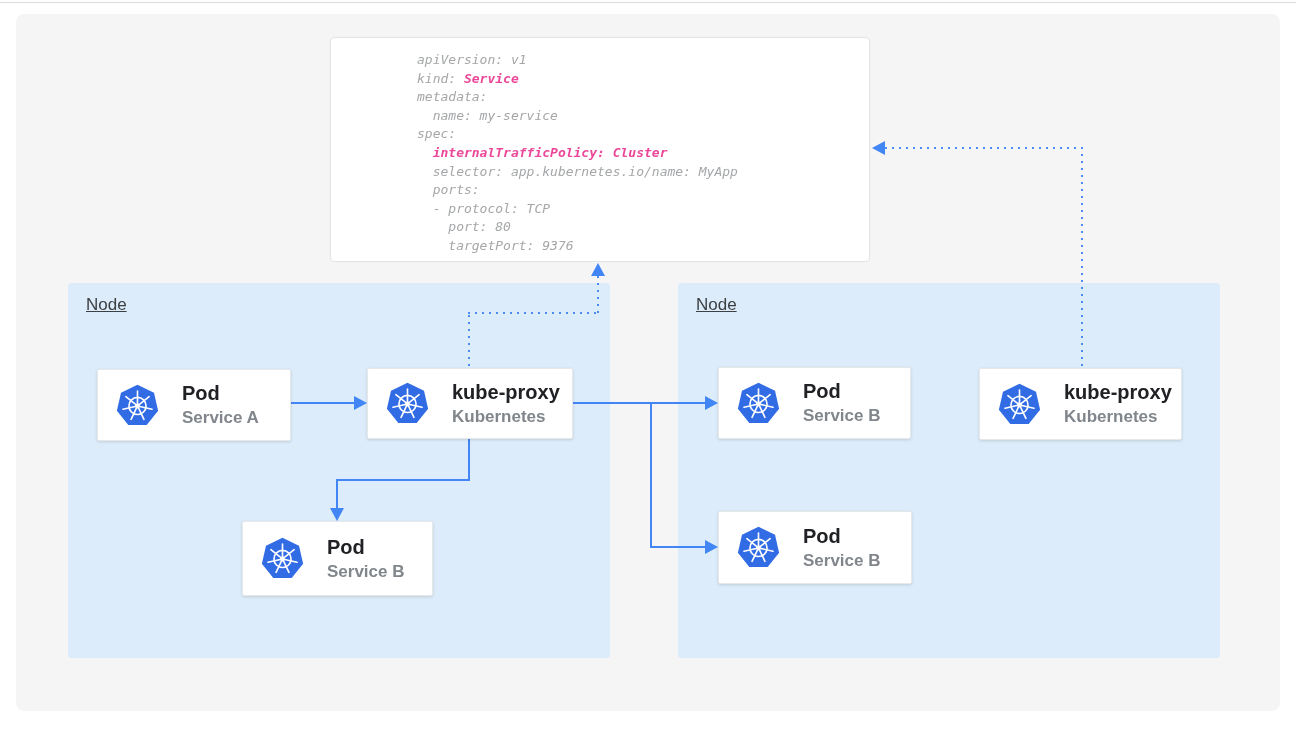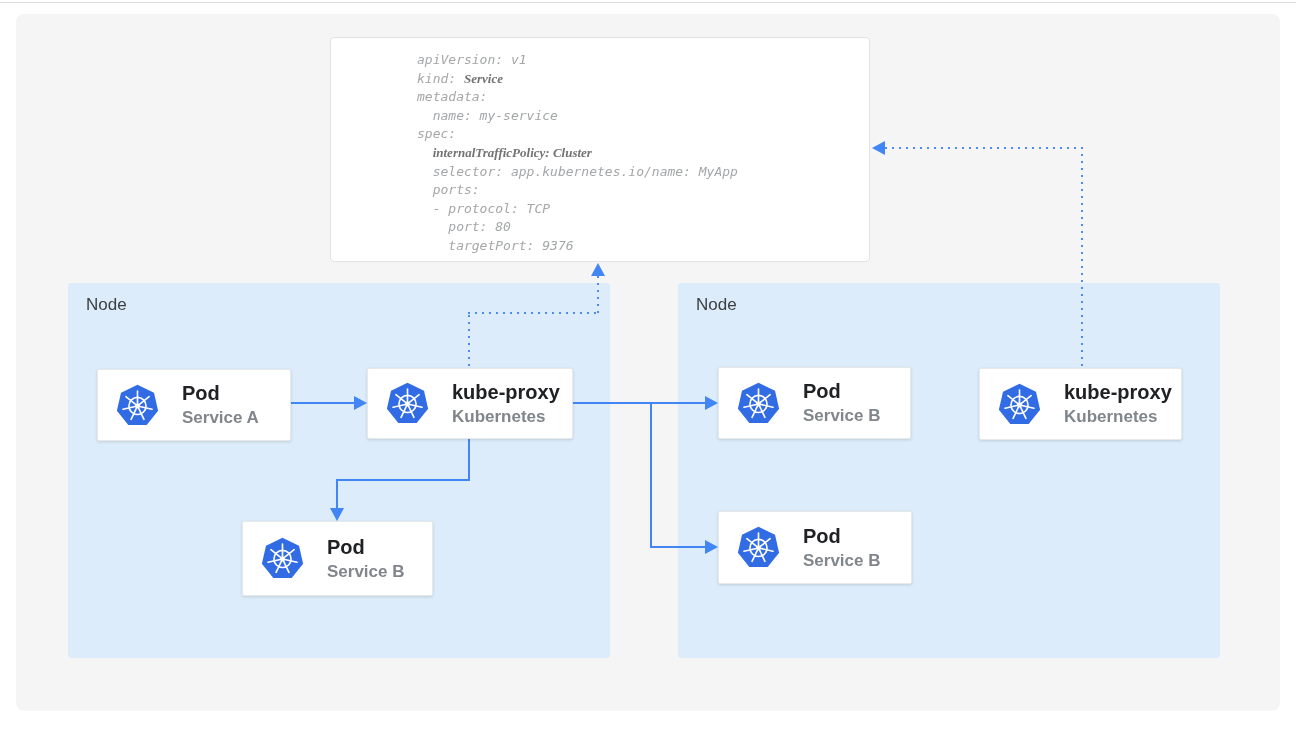--- a/index.html
+++ b/index.html
@@ -6,27 +6,27 @@
   .stage{position:relative;width:1296px;height:729px;background:#ffffff;overflow:hidden;
          font-family:"Liberation Sans", sans-serif;}
   .topline{position:absolute;left:0;top:2px;width:1296px;height:1px;background:#dadce0;}
   .canvas{position:absolute;left:16px;top:14px;width:1264px;height:697px;background:#f5f5f6;border-radius:8px;}
 
   
   .yaml-box{position:absolute;left:330px;top:37px;width:540px;height:225px;background:#ffffff;
             border:1px solid #e1e3e6;border-radius:4px;box-sizing:border-box;}
   .yaml-code{position:absolute;left:86px;top:13px;font-family:"DejaVu Sans Mono", monospace;
              font-style:italic;font-size:13px;line-height:18.6px;color:#a4a6a8;white-space:pre;}
-  .yaml-code .b{font-weight:700;color:#737373;font-family:Liberation Serif, serif;}
+  .yaml-code .b{font-weight:700;color:#ec4899;}
 
   
   .nodebox{position:absolute;width:542px;height:375px;background:#ddecfa;border-radius:3px;}
   .node-left{left:68px;top:283px;}
   .node-right{left:678px;top:283px;}
-  .node-label{position:absolute;left:18px;top:12px;font-size:17px;color:#3c4043;}
+  .node-label{position:absolute;left:18px;top:12px;font-size:17px;color:#3c4043;text-decoration:underline;}
 
   
   .card{position:absolute;background:#ffffff;border:1px solid #e6e8ea;border-radius:2px;
         box-shadow:0 1px 3px rgba(60,64,67,.18);box-sizing:border-box;
         display:flex;align-items:center;padding-left:17px;font-weight:bold;}
   .card .icon{width:45px;height:45px;flex:0 0 45px;display:block;}
   .card .txt{margin-left:22px;}
   .card .title{font-size:20px;color:#202124;line-height:24px;}
   .card .subtitle{font-size:17px;color:#80868b;line-height:22px;margin-top:2px;}
 

